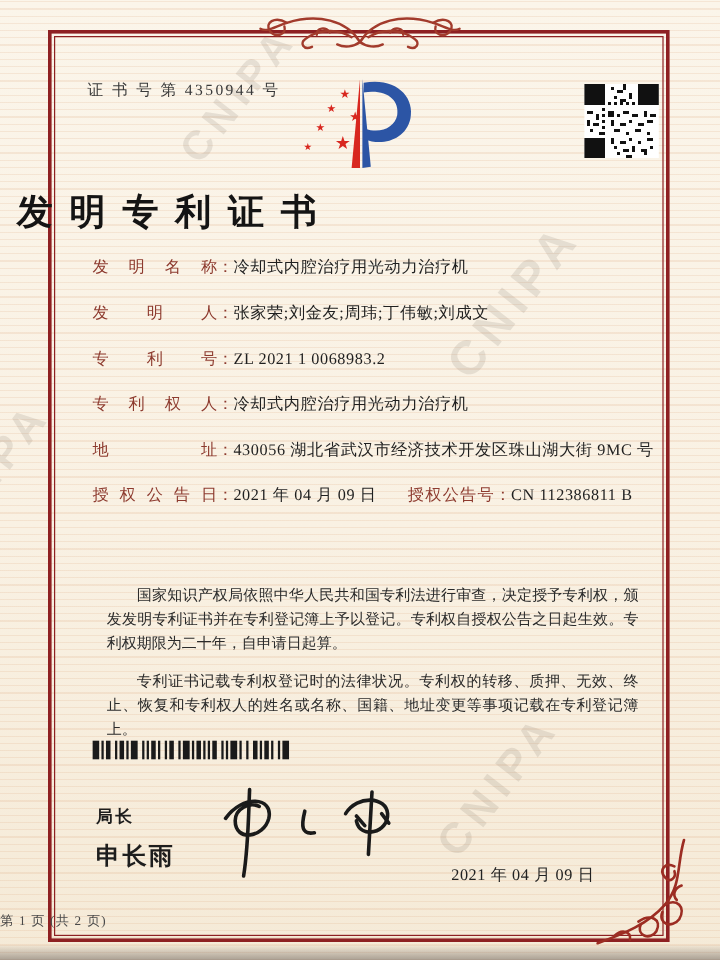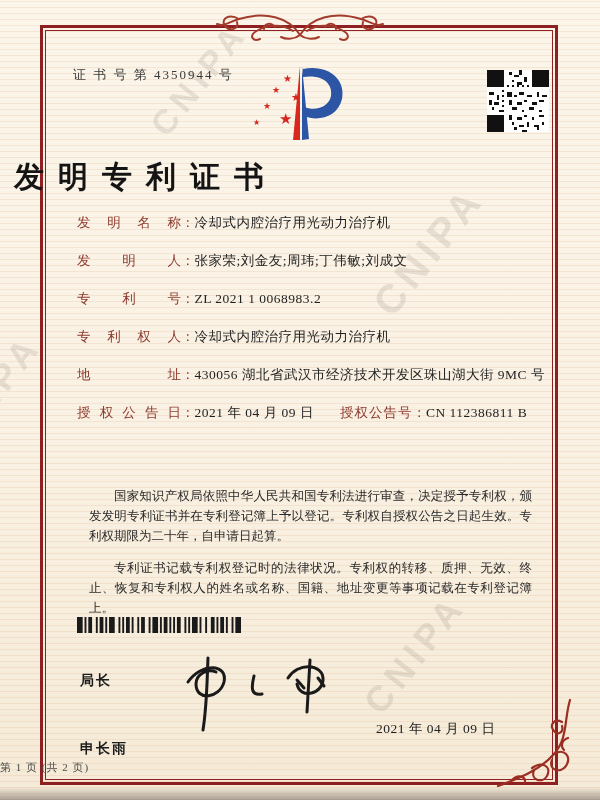--- a/index.html
+++ b/index.html
@@ -35,21 +35,21 @@
   .colon{color:#8d3a2e;}
   .f-value{color:#1f1f1f;letter-spacing:0.5px;}
   .pair2{margin-left:26px;}
   .pair2 .f-label2{color:#8d3a2e;letter-spacing:1px;}
   .paras{position:absolute;left:77px;right:56px;top:474px;font-size:12.5px;line-height:20px;
     color:#2a2a2a;text-align:justify;}
   .paras p{margin:12px;text-indent:2em;}
   .barcode{position:absolute;left:77px;top:617px;width:164px;height:16px;}
   .sig-title{position:absolute;left:80px;top:672px;font-size:14px;color:#1d1d1d;
     font-family:Liberation Sans, sans-serif;font-weight:600;letter-spacing:2px;}
-  .sig-name{position:absolute;left:80px;top:740px;font-size:14px;color:#1d1d1d;
+  .sig-name{position:absolute;left:80px;top:700px;font-size:20px;color:#1d1d1d;
     font-family:"Liberation Sans",sans-serif;font-weight:600;letter-spacing:2px;}
   .sig-hand{position:absolute;left:150px;top:650px;width:200px;height:88px;}
   .grant-date{position:absolute;left:376px;top:720px;font-size:13.5px;color:#222;letter-spacing:0.5px;}
   .footer{position:absolute;left:0;right:0;top:760px;font-size:11px;
     color:#4a4a4a;letter-spacing:1px;}
 </style>
 </head>
 <body>
 
 <div class="sheet">

